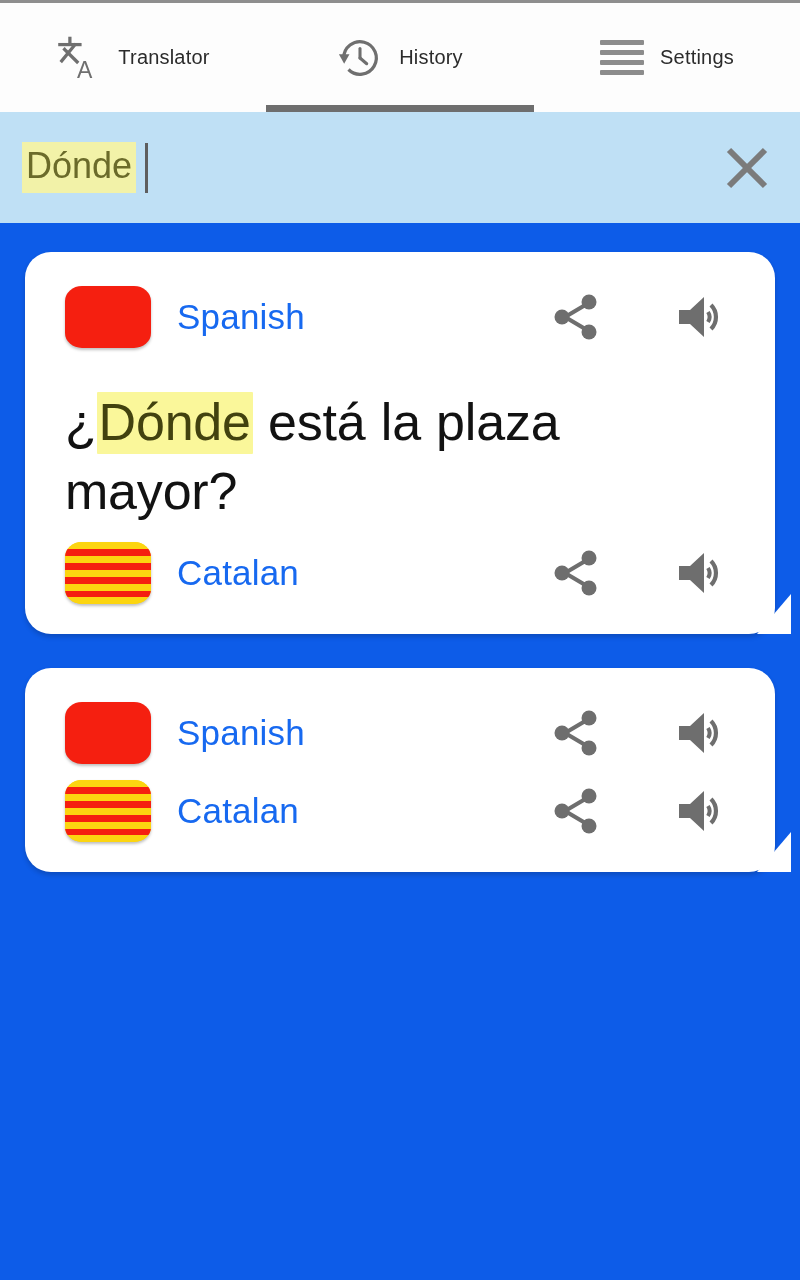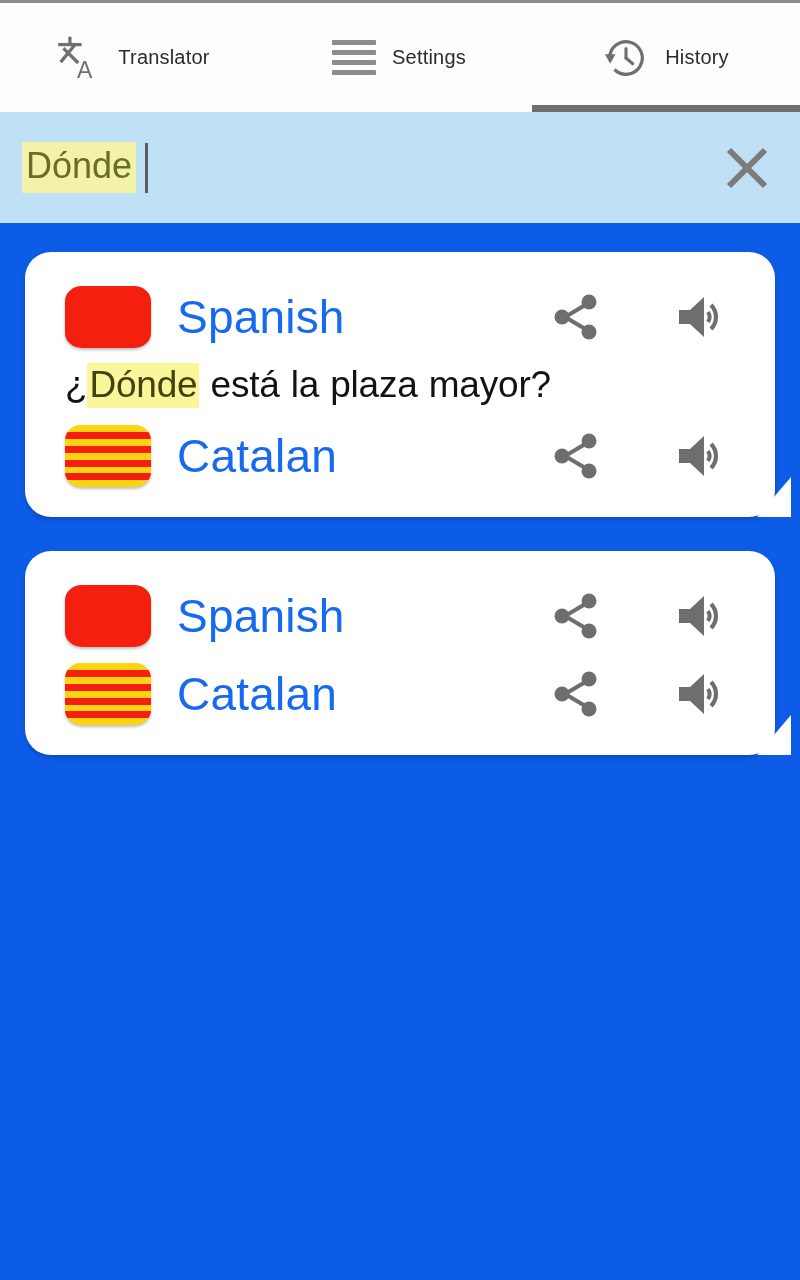--- a/index.html
+++ b/index.html
@@ -192,44 +192,45 @@
     background: #fcd510;
     display: flex;
     flex-direction: column;
   }
   .flag-ca i { display: block; flex: 1 1 0; }
   .flag-ca i.r { background: #f51f10; }
   .flag-ca i.y { background: #fcd510; }
 
   .lang-name {
     flex: 1 1 auto;
-    font-size: 46px;
+    font-size: 35px;
     color: #1769f0;
     padding-left: 26px;
     letter-spacing: 0.2px;
   }
 
   .act-btn {
     flex: 0 0 auto;
     width: 74px;
     height: 64px;
     display: flex;
     align-items: center;
     justify-content: center;
     cursor: pointer;
   }
   .act-btn.share-btn { margin-right: 52px; }
 
   .phrase {
-    font-size: 37px;
+    font-size: 52px;
     line-height: 1.33;
     color: #121212;
     padding: 4px 54px 8px 40px;
     letter-spacing: -0.2px;
     word-spacing: 1px;
+    margin-top: 28px;
   }
 
   .hl {
     background: #faf79a;
     color: #42420f;
     padding: 1px 2px 3px 2px;
     border-radius: 1px;
   }
 
   .entry.entry-target .phrase { padding-top: 0; }
@@ -246,42 +247,42 @@
         <line x1="4" y1="10" x2="25" y2="10"></line>
         <line x1="19.5" y1="10.5" x2="6" y2="27"></line>
         <line x1="9" y1="15" x2="22" y2="28"></line>
       </g>
       <text x="22" y="45" font-family="'Liberation Sans', sans-serif" font-size="24" fill="#6f6f6f">A</text>
     </svg>
     <span class="tab-label">Translator</span>
 
   </div>
 
-  <div class="tab tab-settings">
-    <span class="hamburger">
-      <span></span>
-        <span></span>
-        <span></span>
-        <span></span>
-    </span>
-    <span class="tab-label">Settings</span>
-
-  </div>
-
   <div class="tab tab-history active">
     <svg class="tab-icon" viewBox="0 0 48 48">
       <path d="M7 24a17 17 0 1 1 5 12" fill="none" stroke="#6f6f6f" stroke-width="3.4"></path>
       <polygon points="2,20 13,20 7.5,30" fill="#6f6f6f"></polygon>
       <g stroke="#6f6f6f" stroke-width="3.2" stroke-linecap="round">
         <line x1="24" y1="14" x2="24" y2="24"></line>
         <line x1="24" y1="24" x2="31" y2="30"></line>
       </g>
     </svg>
     <span class="tab-label">History</span>
     <span class="tab-underline"></span>
+  </div>
+
+  <div class="tab tab-settings">
+    <span class="hamburger">
+      <span></span>
+        <span></span>
+        <span></span>
+        <span></span>
+    </span>
+    <span class="tab-label">Settings</span>
+
   </div>
 
 </div>
 
 <div class="searchbar">
   <div class="search-value-wrap">
     <span class="search-text" title="Search history">Dónde</span>
     <span class="caret"></span>
   </div>
   <div class="clear-btn">

